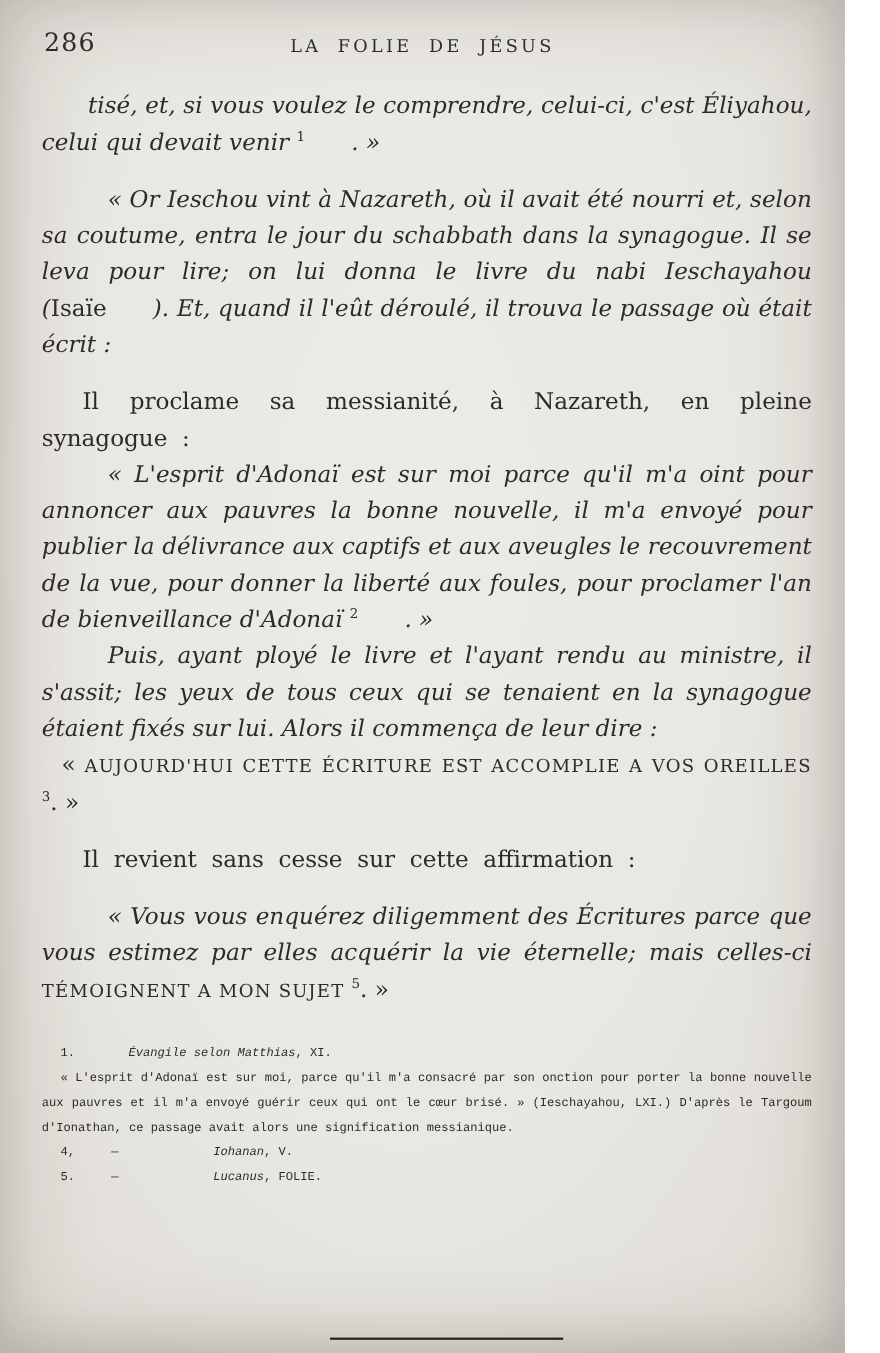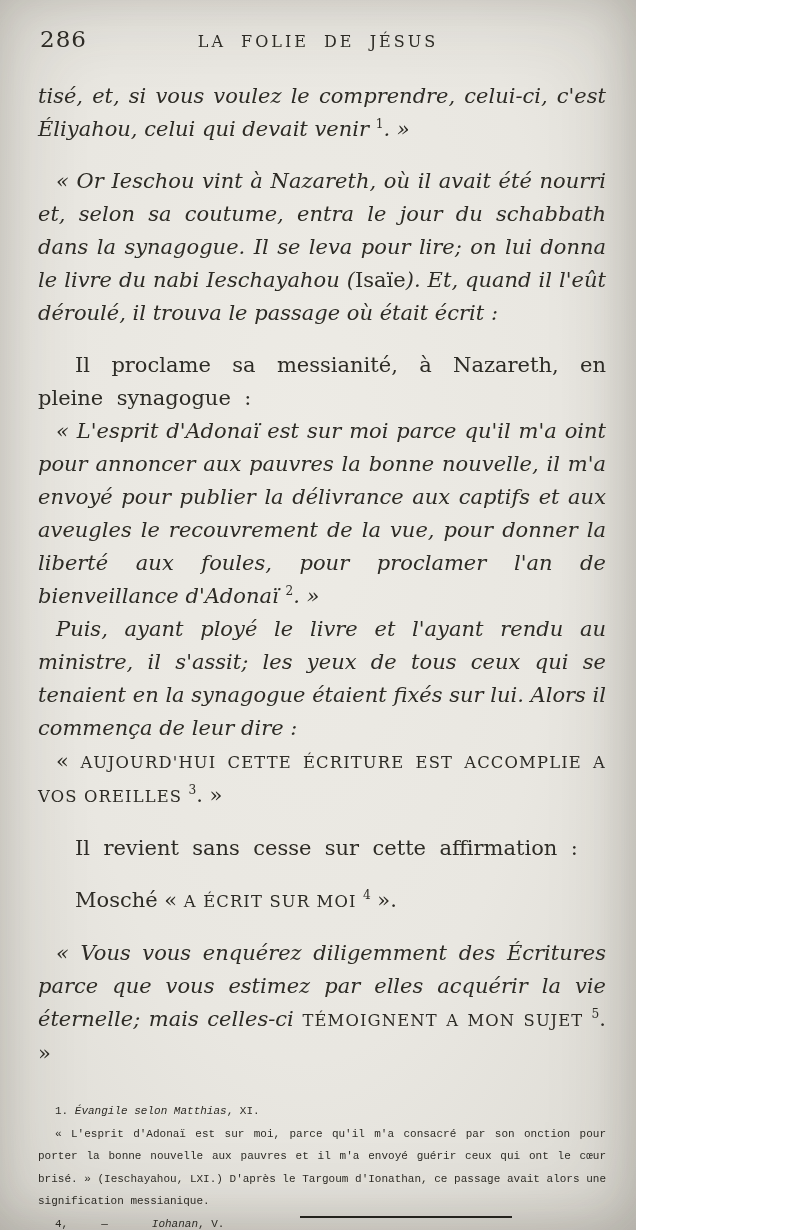--- a/index.html
+++ b/index.html
@@ -5,21 +5,21 @@
   :root {
     --paper: #e9e7e1;
     --ink: #2d2b25;
   }
   * { margin: 0; padding: 0; box-sizing: border-box; }
   html, body { width: 800px; }
   body { font-family: "DejaVu Serif", serif; }
 
   .page {
     position: relative;
-    width: 636px;
+    width: 768px;
     height: 1230px;
     background:
       radial-gradient(ellipse at 48% 38%, #edebe5 0%, var(--paper) 55%, #dcdad3 100%);
     box-shadow: inset 0 0 90px rgba(50,45,35,0.18), inset -6px -10px 40px rgba(40,35,25,0.12);
     color: var(--ink);
     overflow: hidden;
   }
 
   .page-header {
     position: relative;
@@ -50,21 +50,21 @@
     text-align: justify;
   }
   .para { margin: 0; }
   .indent-none  { text-indent: 0; }
   .indent-small { text-indent: 18px; }
   .indent-large { text-indent: 37px; }
   .gap-none { margin-top: 0; }
   .gap-lg   { margin-top: 19px; }
   .loose { word-spacing: 0.32em; }
 
-  .seg-i { font-style: italic; }
+  .seg-i { font-style: italic; margin-left: 42px; }
   .seg-r { font-style: normal; }
   .seg-sc {
     font-style: normal;
     font-size: 0.78em;
     letter-spacing: 0.07em;
   }
   sup {
     font-size: 0.58em;
     line-height: 0;
     vertical-align: super;
@@ -101,21 +101,20 @@
   </header>
 
   <main class="body-text">
       <p class="para indent-none gap-none"><span class="seg-i">tisé, et, si vous voulez le comprendre, celui-ci, c'est Éliyahou, celui qui devait venir </span><sup>1</sup><span class="seg-i">. »</span></p>
       <p class="para indent-small gap-lg"><span class="seg-i">« Or Ieschou vint à Nazareth, où il avait été nourri et, selon sa coutume, entra le jour du schabbath dans la synagogue. Il se leva pour lire; on lui donna le livre du nabi Ieschayahou (</span><span class="seg-r">Isaïe</span><span class="seg-i">). Et, quand il l'eût déroulé, il trouva le passage où était écrit :</span></p>
       <p class="para indent-large gap-lg loose"><span class="seg-r">Il proclame sa messianité, à Nazareth, en pleine synagogue :</span></p>
       <p class="para indent-small gap-none"><span class="seg-i">« L'esprit d'Adonaï est sur moi parce qu'il m'a oint pour annoncer aux pauvres la bonne nouvelle, il m'a envoyé pour publier la délivrance aux captifs et aux aveugles le recouvrement de la vue, pour donner la liberté aux foules, pour proclamer l'an de bienveillance d'Adonaï </span><sup>2</sup><span class="seg-i">. »</span></p>
       <p class="para indent-small gap-none"><span class="seg-i">Puis, ayant ployé le livre et l'ayant rendu au ministre, il s'assit; les yeux de tous ceux qui se tenaient en la synagogue étaient fixés sur lui. Alors il commença de leur dire :</span></p>
       <p class="para indent-small gap-none"><span class="seg-r">« </span><span class="seg-sc">AUJOURD'HUI CETTE ÉCRITURE EST ACCOMPLIE A VOS OREILLES </span><sup>3</sup><span class="seg-r">. »</span></p>
       <p class="para indent-large gap-lg loose"><span class="seg-r">Il revient sans cesse sur cette affirmation :</span></p>
-      <p class="para indent-large gap-lg"><span class="seg-r">Mosché « </span><span class="seg-sc">A ÉCRIT SUR MOI </span><sup>4</sup><span class="seg-r"> ».</span></p>
       <p class="para indent-small gap-lg"><span class="seg-i">« Vous vous enquérez diligemment des Écritures parce que vous estimez par elles acquérir la vie éternelle; mais celles-ci </span><span class="seg-sc">TÉMOIGNENT A MON SUJET </span><sup>5</sup><span class="seg-r">. »</span></p>
     </main>
 
   <section class="footnotes">
       <p class="fn-line"><span class="seg-r">1. </span><span class="seg-i">Évangile selon Matthias</span><span class="seg-r">, XI.</span></p>
       <p class="fn-line"><span class="seg-r">« L'esprit d'Adonaï est sur moi, parce qu'il m'a consacré par son onction pour porter la bonne nouvelle aux pauvres et il m'a envoyé guérir ceux qui ont le cœur brisé. » (Ieschayahou, LXI.) D'après le Targoum d'Ionathan, ce passage avait alors une signification messianique.</span></p>
       <p class="fn-line"><span class="seg-r">4,   —    </span><span class="seg-i">Iohanan</span><span class="seg-r">, V.</span></p>
       <p class="fn-line"><span class="seg-r">5.   —    </span><span class="seg-i">Lucanus</span><span class="seg-r">, FOLIE.</span></p>
     </section>
 

